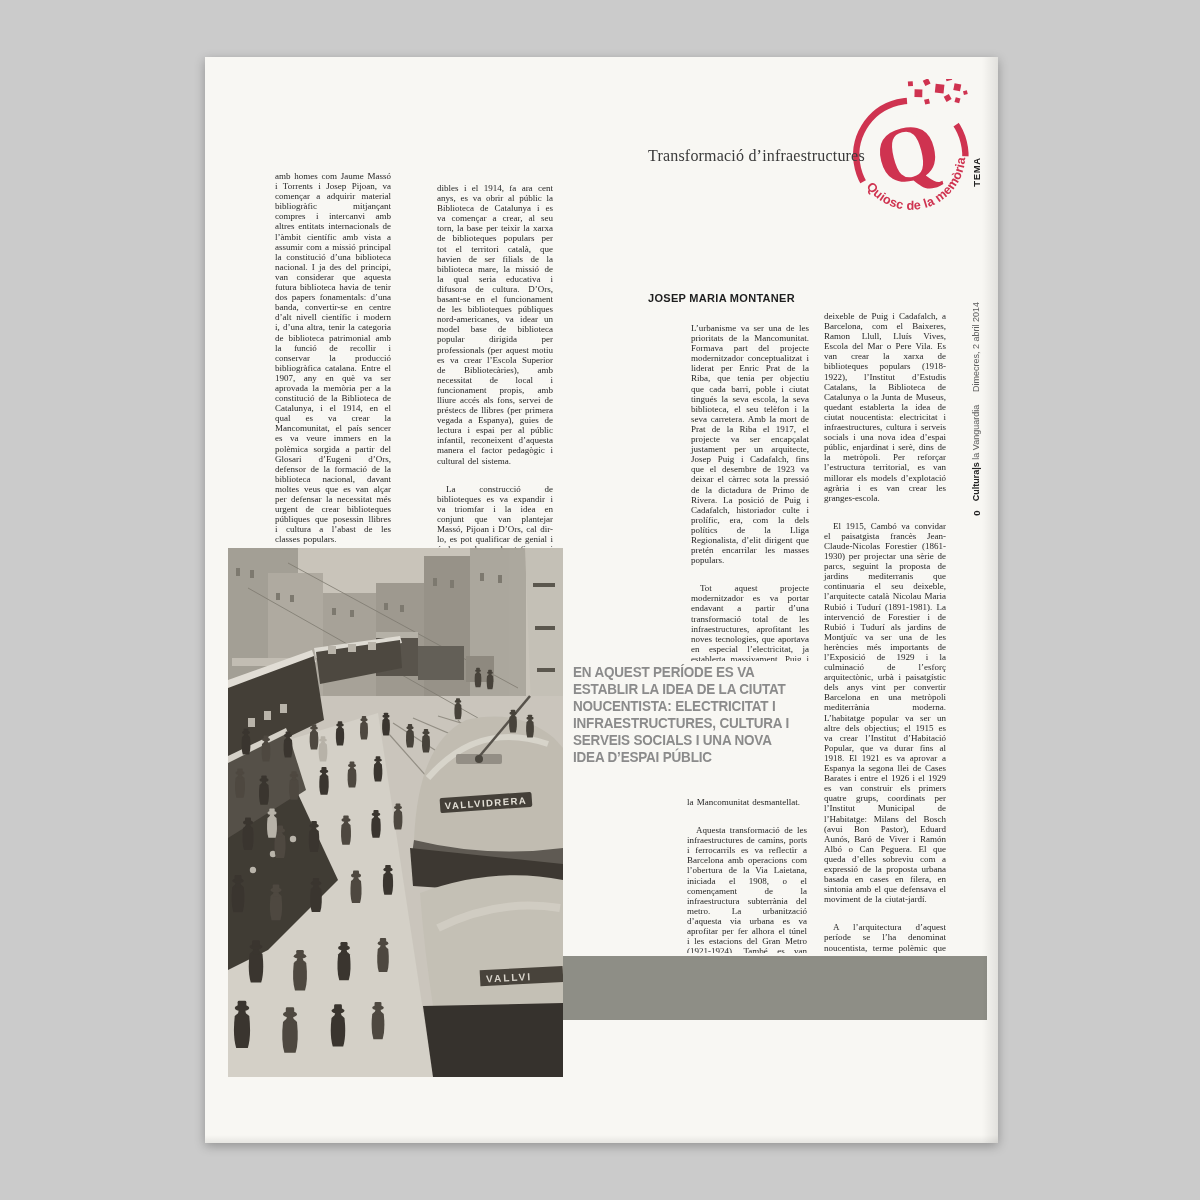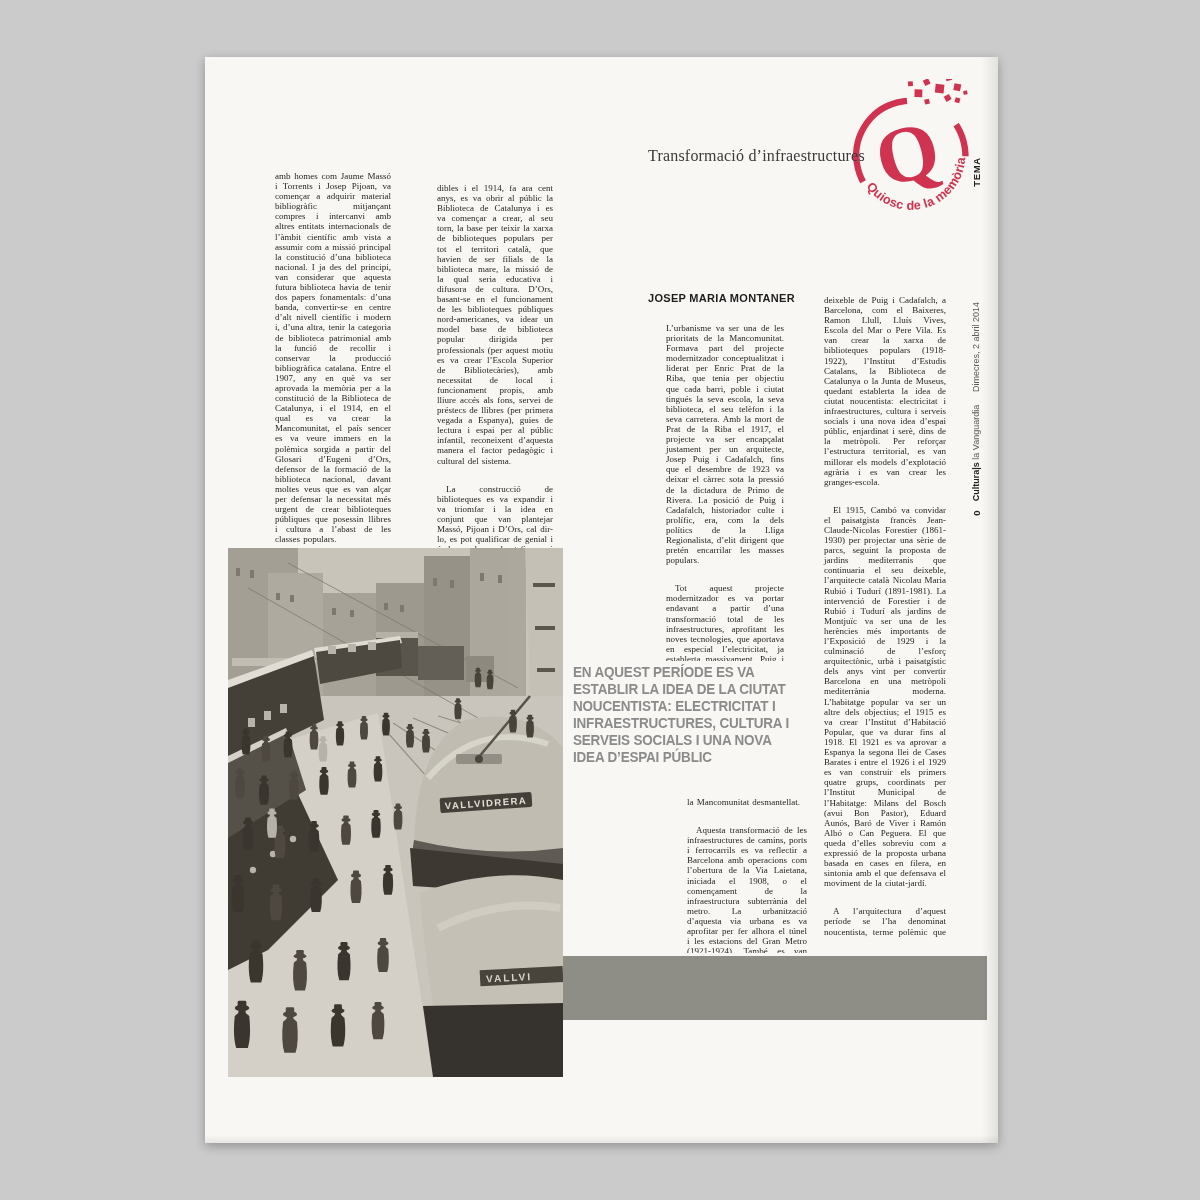--- a/index.html
+++ b/index.html
@@ -17,23 +17,23 @@
          font-weight:400;letter-spacing:-.3px;}
   .byline{position:absolute;left:443px;top:235px;font-family:"Liberation Sans",sans-serif;
           font-weight:700;font-size:11px;letter-spacing:.3px;color:#1e1e1e;}
 
   .col{position:absolute;overflow:hidden;font-size:9px;line-height:10.1px;text-align:justify;
        word-spacing:.9px;}
   .col p{margin:18px;}
   .col p + p{text-indent:9px;}
   .col-intro1{left:52px;top:96px;width:152px;height:396px;}
   .col-intro2{left:214px;top:108px;width:152px;height:396px;}
-  .col-a-top{left:443px;top:248px;width:154px;height:356px;}
+  .col-a-top{left:468px;top:248px;width:154px;height:356px;}
   .col-a-bot{left:464px;top:722px;width:156px;height:174px;}
-  .col-b{left:601px;top:220px;width:158px;height:660px;}
+  .col-b{left:601px;top:236px;width:158px;height:660px;}
 
   .pullquote{position:absolute;left:368px;top:607px;width:248px;
              font-family:"Liberation Sans",sans-serif;font-weight:700;font-size:14.5px;
              line-height:17px;color:#8b8b8b;letter-spacing:-.2px;
              transform:scaleX(.93);transform-origin:left top;}
 
   .graybar{position:absolute;left:358px;top:899px;width:424px;height:64px;background:#8e8e86;}
 
   .stamp{position:absolute;left:634px;top:22px;width:146px;height:146px;}
 

